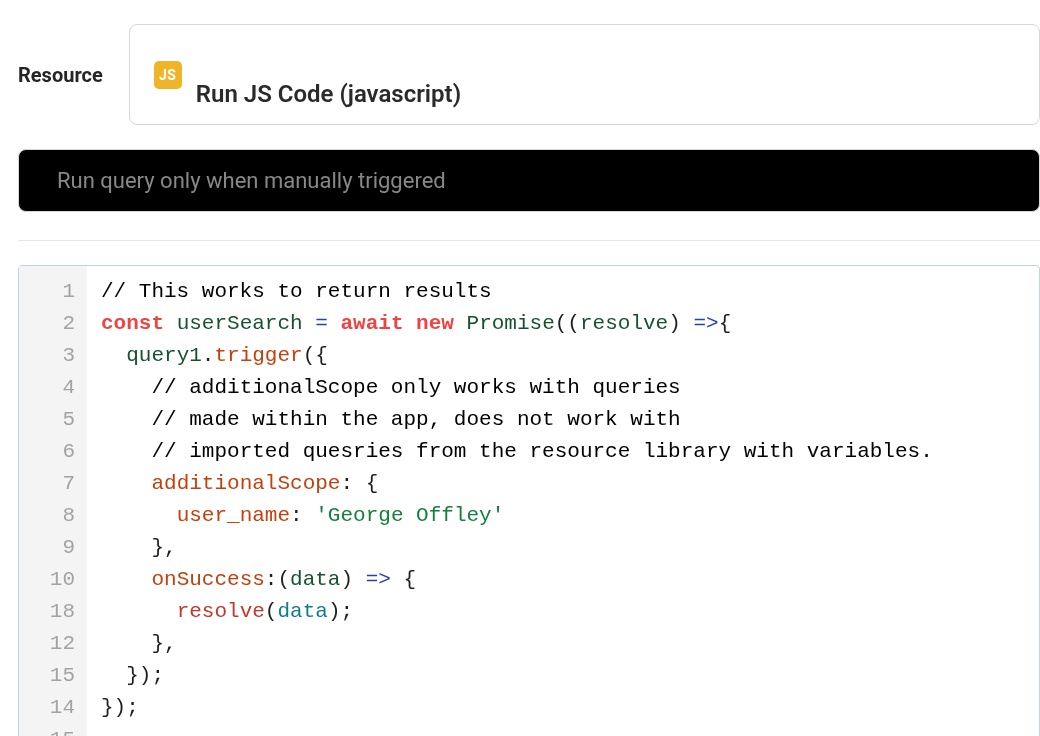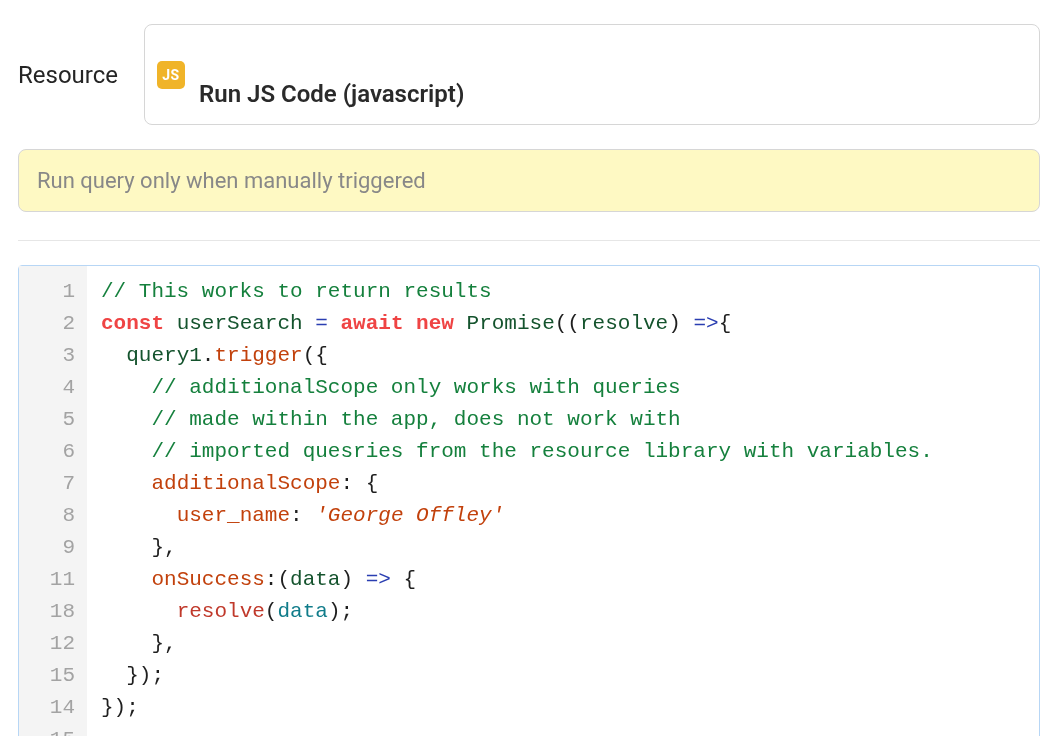--- a/index.html
+++ b/index.html
@@ -14,32 +14,32 @@
       height: 736px;
       overflow: hidden;
     }
     .header-row {
       display: flex;
       align-items: center;
       padding: 24px 0 24px 18px;
       gap: 26px;
     }
     .resource-label {
-      font-size: 24px;
-      font-weight: 400;
+      font-size: 20px;
+      font-weight: 700;
       color: #252525;
     }
     .resource-select {
       flex: 1;
       display: flex;
       align-items: center;
       gap: 14px;
       border: 1px solid #d6d6d6;
       border-radius: 8px;
-      padding: 16px 12px;
+      padding: 16px 24px;
       background: #ffffff;
       cursor: pointer;
     }
     .js-icon {
       width: 28px;
       height: 28px;
       background: #f0b429;
       border-radius: 5px;
       display: flex;
       align-items: center;
@@ -52,22 +52,22 @@
     .resource-select-text {
       font-size: 24px;
       font-weight: 600;
       color: #2a2a2a;
       margin-top: 39px;
     }
     .trigger-select {
       margin: 0 0 0 18px;
       border: 1px solid #d6d6d6;
       border-radius: 8px;
-      padding: 18px 18px;
-      background: #fef9c3;
+      padding: 18px 38px;
+      background: #000000;
       cursor: pointer;
     }
     .trigger-text {
       font-size: 22px;
       color: #888888;
     }
     .divider {
       margin: 28px 0 0 18px;
       border: none;
       border-top: 1px solid #e6e6e6;
@@ -94,28 +94,28 @@
       height: 32px;
     }
     .code-area {
       padding: 10px 0 10px 14px;
       white-space: pre;
       overflow: hidden;
     }
     .code-line {
       height: 32px;
     }
-    .tok-comment { color: #15803d; }
+    .tok-comment { color: #000000; }
     .tok-keyword { color: #ef4444; font-weight: 600; }
     .tok-ident { color: #14532d; }
     .tok-op { color: #2a3eb1; }
     .tok-prop { color: #c2410c; }
     .tok-call { color: #c0392b; }
     .tok-arg { color: #107c8a; }
-    .tok-string { color: #c2410c; font-style: italic; }
+    .tok-string { color: #15803d; }
     .tok-paren { color: #1f1f1f; }
     .tok-arrow { color: #2a3eb1; }
   </style>
 </head>
 <body>
 
 <div class="header-row">
   <div class="resource-label">Resource</div>
   <div class="resource-select">
     <div class="js-icon">JS</div>
@@ -133,21 +133,21 @@
   <div class="gutter" id="gutter">
       <div class="gutter-line">1</div>
       <div class="gutter-line">2</div>
       <div class="gutter-line">3</div>
       <div class="gutter-line">4</div>
       <div class="gutter-line">5</div>
       <div class="gutter-line">6</div>
       <div class="gutter-line">7</div>
       <div class="gutter-line">8</div>
       <div class="gutter-line">9</div>
-      <div class="gutter-line">11</div>
+      <div class="gutter-line">10</div>
       <div class="gutter-line">18</div>
       <div class="gutter-line">12</div>
       <div class="gutter-line">15</div>
       <div class="gutter-line">14</div>
       <div class="gutter-line">15</div>
     </div>
   <div class="code-area" id="code-area"><div class="code-line"><span class="tok-comment">// This works to return results</span></div><div class="code-line"><span class="tok-keyword">const</span><span class="tok-ident"> </span><span class="tok-ident">userSearch</span><span class="tok-ident"> </span><span class="tok-op">=</span><span class="tok-ident"> </span><span class="tok-keyword">await</span><span class="tok-ident"> </span><span class="tok-keyword">new</span><span class="tok-ident"> </span><span class="tok-ident">Promise</span><span class="tok-paren">((</span><span class="tok-ident">resolve</span><span class="tok-paren">) </span><span class="tok-arrow">=&gt;</span><span class="tok-paren">{</span></div><div class="code-line"><span class="tok-ident">  </span><span class="tok-ident">query1</span><span class="tok-paren">.</span><span class="tok-prop">trigger</span><span class="tok-paren">({</span></div><div class="code-line"><span class="tok-ident">    </span><span class="tok-comment">// additionalScope only works with queries</span></div><div class="code-line"><span class="tok-ident">    </span><span class="tok-comment">// made within the app, does not work with</span></div><div class="code-line"><span class="tok-ident">    </span><span class="tok-comment">// imported quesries from the resource library with variables.</span></div><div class="code-line"><span class="tok-ident">    </span><span class="tok-prop">additionalScope</span><span class="tok-paren">: {</span></div><div class="code-line"><span class="tok-ident">      </span><span class="tok-prop">user_name</span><span class="tok-paren">: </span><span class="tok-string">'George Offley'</span></div><div class="code-line"><span class="tok-ident">    </span><span class="tok-paren">},</span></div><div class="code-line"><span class="tok-ident">    </span><span class="tok-prop">onSuccess</span><span class="tok-paren">:(</span><span class="tok-ident">data</span><span class="tok-paren">) </span><span class="tok-arrow">=&gt;</span><span class="tok-paren"> {</span></div><div class="code-line"><span class="tok-ident">      </span><span class="tok-call">resolve</span><span class="tok-paren">(</span><span class="tok-arg">data</span><span class="tok-paren">);</span></div><div class="code-line"><span class="tok-ident">    </span><span class="tok-paren">},</span></div><div class="code-line"><span class="tok-ident">  </span><span class="tok-paren">});</span></div><div class="code-line"><span class="tok-paren">});</span></div><div class="code-line">&nbsp;</div></div>
 </div>
 
 </body></html>

